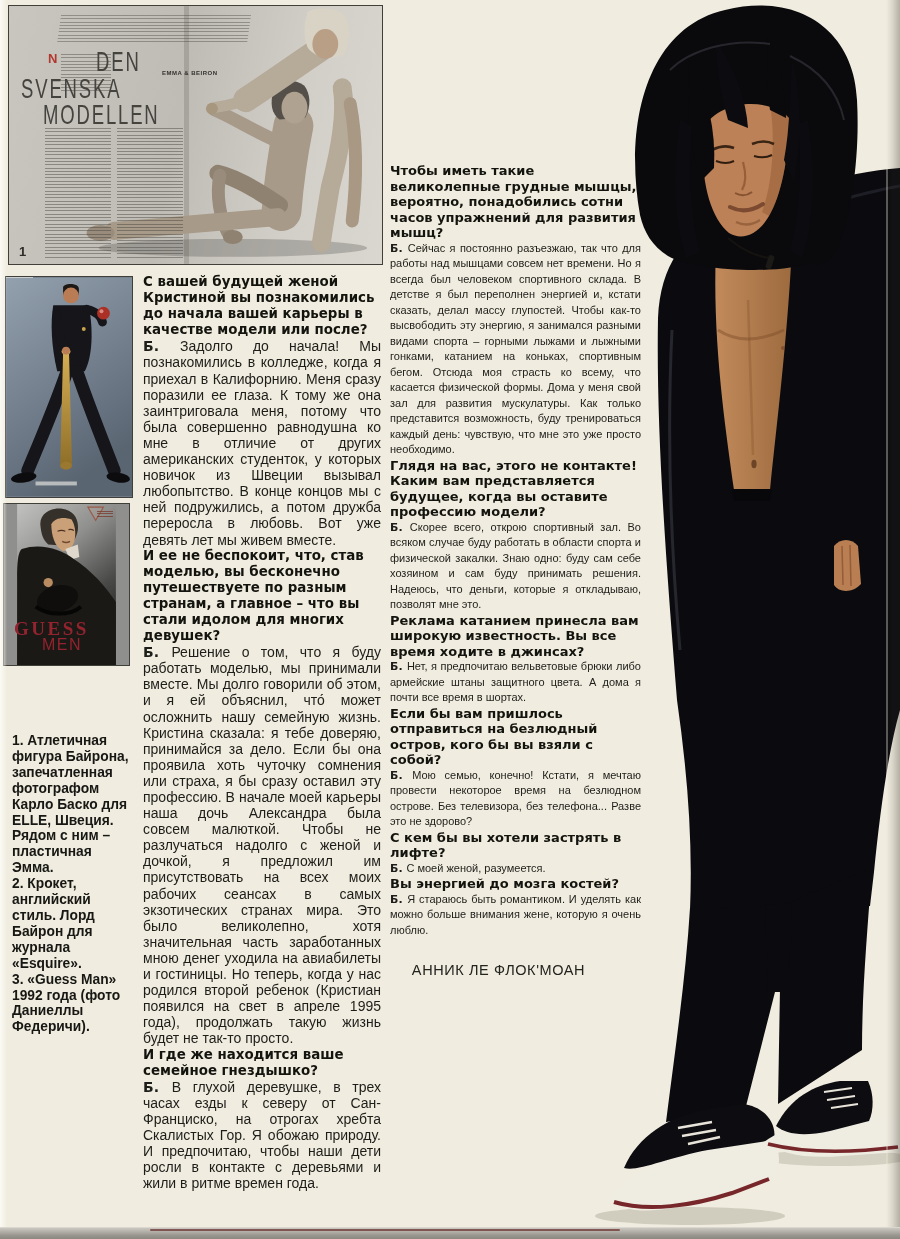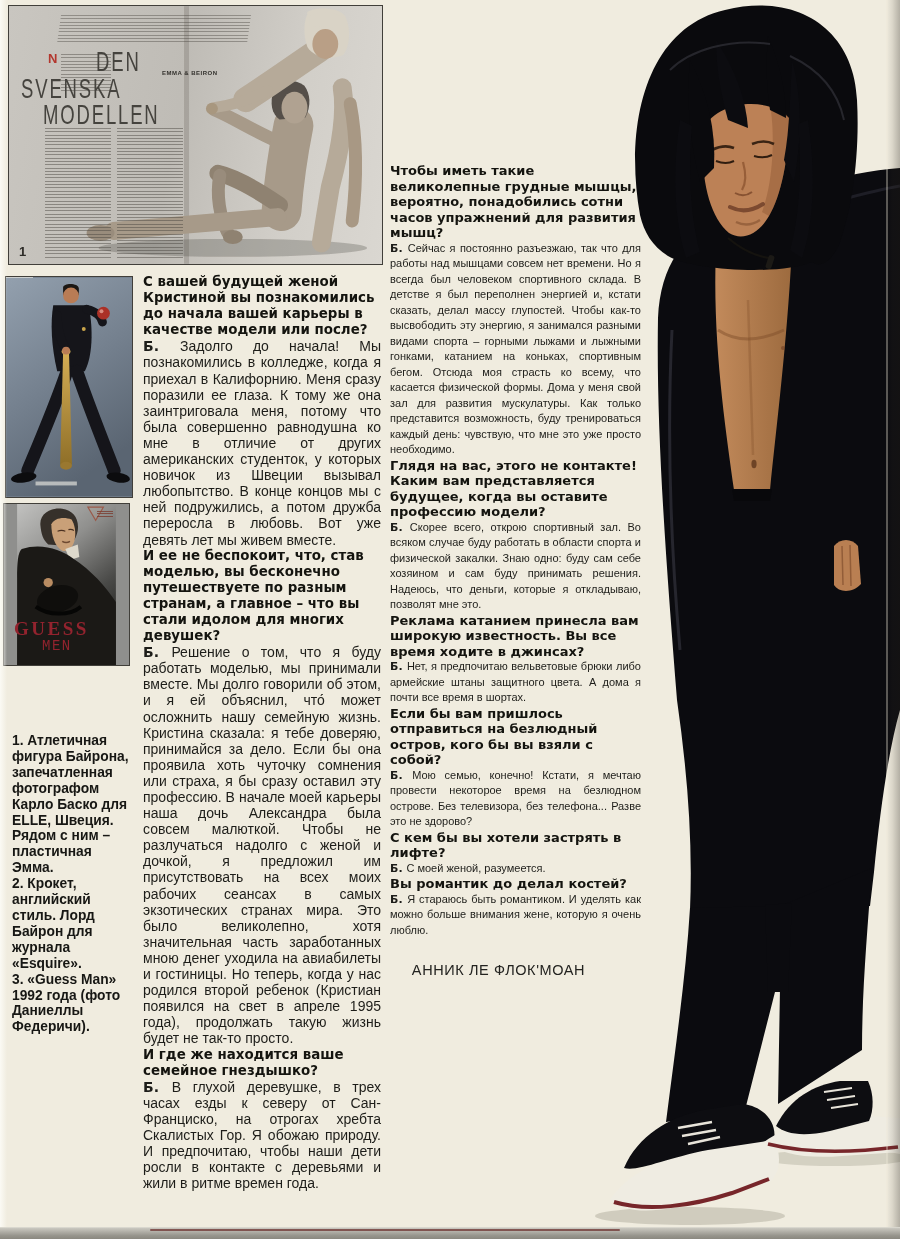--- a/index.html
+++ b/index.html
@@ -41,22 +41,22 @@
         transform:scale(.74,1.14); transform-origin:left top; white-space:nowrap; }
   .hl1 { left:87px; top:39px; }
   .hl2 { left:12px; top:66px; }
   .hl3 { left:34px; top:92px; }
   .hl-names { position:absolute; left:153px; top:64px; font-size:6px; font-weight:700;
     letter-spacing:.5px; color:#33312d; }
   .sp-num { position:absolute; left:10px; bottom:5px; font-weight:600; font-size:13px; color:#2e2c28; }
 
   .guess-word { position:absolute; left:10px; bottom:25px; font-family:"Liberation Serif",serif;
     font-size:19px; font-weight:700; letter-spacing:2.5px; color:#93232e; }
-  .guess-men  { position:absolute; left:38px; bottom:11px; font-family:Liberation Mono, monospace;
-    font-size:14px; letter-spacing:1.5px; color:#93232e; }
+  .guess-men  { position:absolute; left:38px; bottom:11px; font-family:Liberation Sans, sans-serif;
+    font-size:16px; letter-spacing:1.5px; color:#93232e; }
 
   
   .captions { position:absolute; left:12px; top:733px; width:119px; }
   .cap { margin:0; font-weight:700; font-size:13.8px; line-height:15.9px; color:#171714; }
 
   .col { position:absolute; }
   .col1 { left:143px; top:274px; width:238px; }
   .col2 { left:390px; top:163px; width:251px; }
   .q { margin:0; font-family:"DejaVu Sans",sans-serif; font-weight:700;
        font-size:13.4px; line-height:16.1px; color:#14140f; text-align:left;
@@ -217,21 +217,21 @@
         <p class="q">Чтобы иметь такие великолепные грудные мышцы, вероятно, понадобились сотни часов упражнений для развития мышц?</p>
         <p class="a"><span class="pfx">Б.&nbsp;</span>Сейчас я постоянно разъезжаю, так что для работы над мышцами совсем нет времени. Но я всегда был человеком спортивного склада. В детстве я был переполнен энергией и, кстати сказать, делал массу глупостей. Чтобы как-то высвободить эту энергию, я занимался разными видами спорта – горными лыжами и лыжными гонками, катанием на коньках, спортивным бегом. Отсюда моя страсть ко всему, что касается физической формы. Дома у меня свой зал для развития мускулатуры. Как только представится возможность, буду тренироваться каждый день: чувствую, что мне это уже просто необходимо.</p>
         <p class="q">Глядя на вас, этого не контакте! Каким вам представляется будущее, когда вы оставите профессию модели?</p>
         <p class="a"><span class="pfx">Б.&nbsp;</span>Скорее всего, открою спортивный зал. Во всяком случае буду работать в области спорта и физической закалки. Знаю одно: буду сам себе хозяином и сам буду принимать решения. Надеюсь, что деньги, которые я откладываю, позволят мне это.</p>
         <p class="q">Реклама катанием принесла вам широкую известность. Вы все время ходите в джинсах?</p>
         <p class="a"><span class="pfx">Б.&nbsp;</span>Нет, я предпочитаю вельветовые брюки либо армейские штаны защитного цвета. А дома я почти все время в шортах.</p>
         <p class="q">Если бы вам пришлось отправиться на безлюдный остров, кого бы вы взяли с собой?</p>
         <p class="a"><span class="pfx">Б.&nbsp;</span>Мою семью, конечно! Кстати, я мечтаю провести некоторое время на безлюдном острове. Без телевизора, без телефона... Разве это не здорово?</p>
         <p class="q">С кем бы вы хотели застрять в лифте?</p>
         <p class="a"><span class="pfx">Б.&nbsp;</span>С моей женой, разумеется.</p>
-        <p class="q">Вы романтик до делал костей?</p>
+        <p class="q">Вы энергией до мозга костей?</p>
         <p class="a"><span class="pfx">Б.&nbsp;</span>Я стараюсь быть романтиком. И уделять как можно больше внимания жене, которую я очень люблю.</p>
       </div>
     <div class="byline">АННИК ЛЕ ФЛОК'МОАН</div>
   </div>
 
   <div class="main-photo">
     <svg viewBox="0 0 360 1239">
       <defs>
         <linearGradient id="skinG" x1="0" y1="0" x2="1" y2="0">
           <stop offset="0" stop-color="#c28a5b"></stop>

